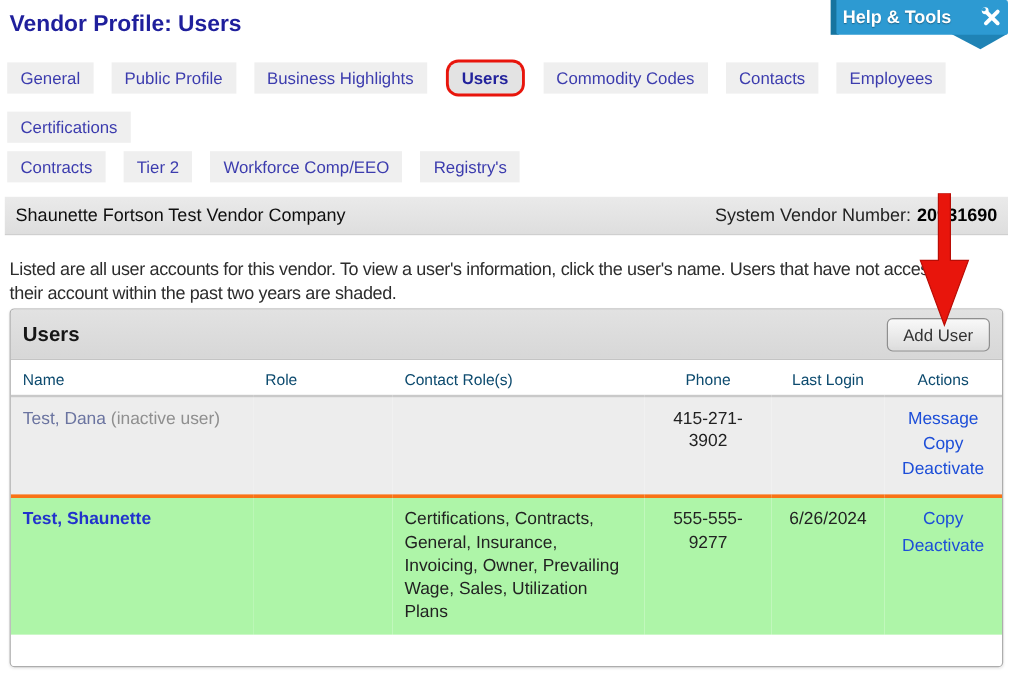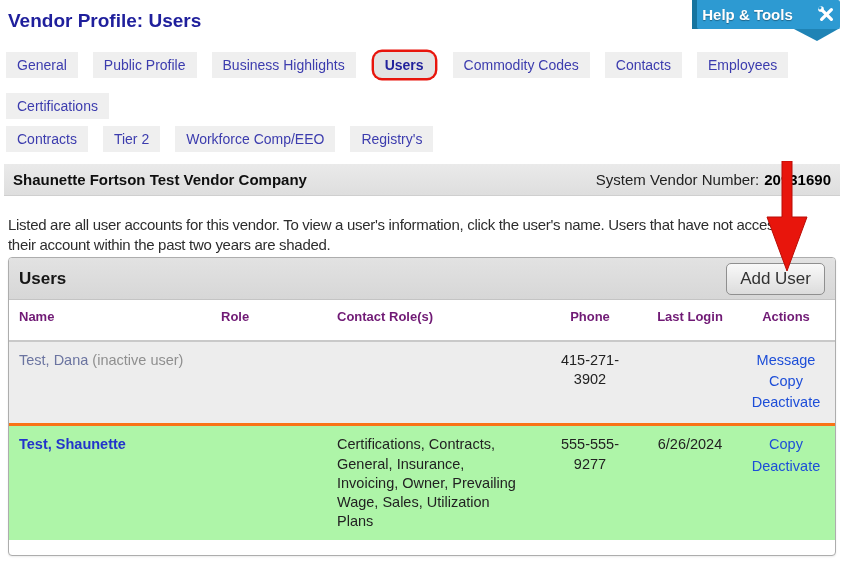--- a/index.html
+++ b/index.html
@@ -33,21 +33,21 @@
     border-radius:8px; box-shadow:0 0 0 2.4px #e8150c; margin:0 3px;
   }
 
   
   .vendor-bar {
     margin:12px 4px 0 4px; background:linear-gradient(#eaeaea,#dedede);
     border-bottom:1px solid #cfcfcf;
     padding:7px 9px; display:flex; justify-content:space-between; align-items:center;
     font-size:15px;
   }
-  .vendor-company { font-weight:bold; color:#0f0f0f; }
+  .vendor-company { font-weight:normal; color:#0f0f0f; }
   .svn { color:#222; }
   .svn .svn-number { font-weight:bold; color:#000; margin-left:5px; }
 
   
   .description {
     margin:19px 8px 0 8px; width:798px; font-size:15px; color:#2d2d2d;
     line-height:1.33; letter-spacing:-0.3px;
   }
 
   
@@ -56,30 +56,30 @@
     border:1px solid #adadad; border-radius:4px; background:#fff; overflow:hidden;
     box-shadow:0 1px 2px rgba(0,0,0,.08);
   }
   .panel-header {
     background:linear-gradient(#e2e2e2,#d7d7d7); border-bottom:1px solid #c4c4c4;
     height:42px; padding:0 10px; display:flex; justify-content:space-between; align-items:center;
   }
   .panel-heading { font-size:17px; font-weight:bold; color:#161616; }
   .add-user-btn {
     font-family:"Liberation Sans", sans-serif;
-    font-size:17px; color:#333; padding:5px 13px;
+    font-size:14px; color:#333; padding:5px 13px;
     border:1px solid #8f8f8f; border-radius:5px;
     background:linear-gradient(#f9f9f9,#dcdcdc); cursor:pointer;
   }
 
   
   table.users-table { width:100%; border-collapse:collapse; table-layout:fixed; }
   .users-table thead th {
-    font-size:13px; font-weight:bold; color:#701a75; text-align:left;
-    padding:9px 10px 16px 10px; border-bottom:2px solid #c9c9c9; background:#fff;
+    font-size:13px; font-weight:normal; color:#0c4a6e; text-align:left;
+    padding:9px 10px 5px 10px; border-bottom:2px solid #c9c9c9; background:#fff;
     white-space:nowrap;
   }
   .users-table th.c, .users-table td.c { text-align:center; }
   .users-table td {
     font-size:14.5px; color:#222; padding:9px 10px; vertical-align:top; line-height:1.32;
   }
   tr.row-shaded { background:#ededed; }
   tr.row-green { background:#aef5a8; border-top:3px solid #f97316; }
   tr.row-shaded td { height:75px; }
 

